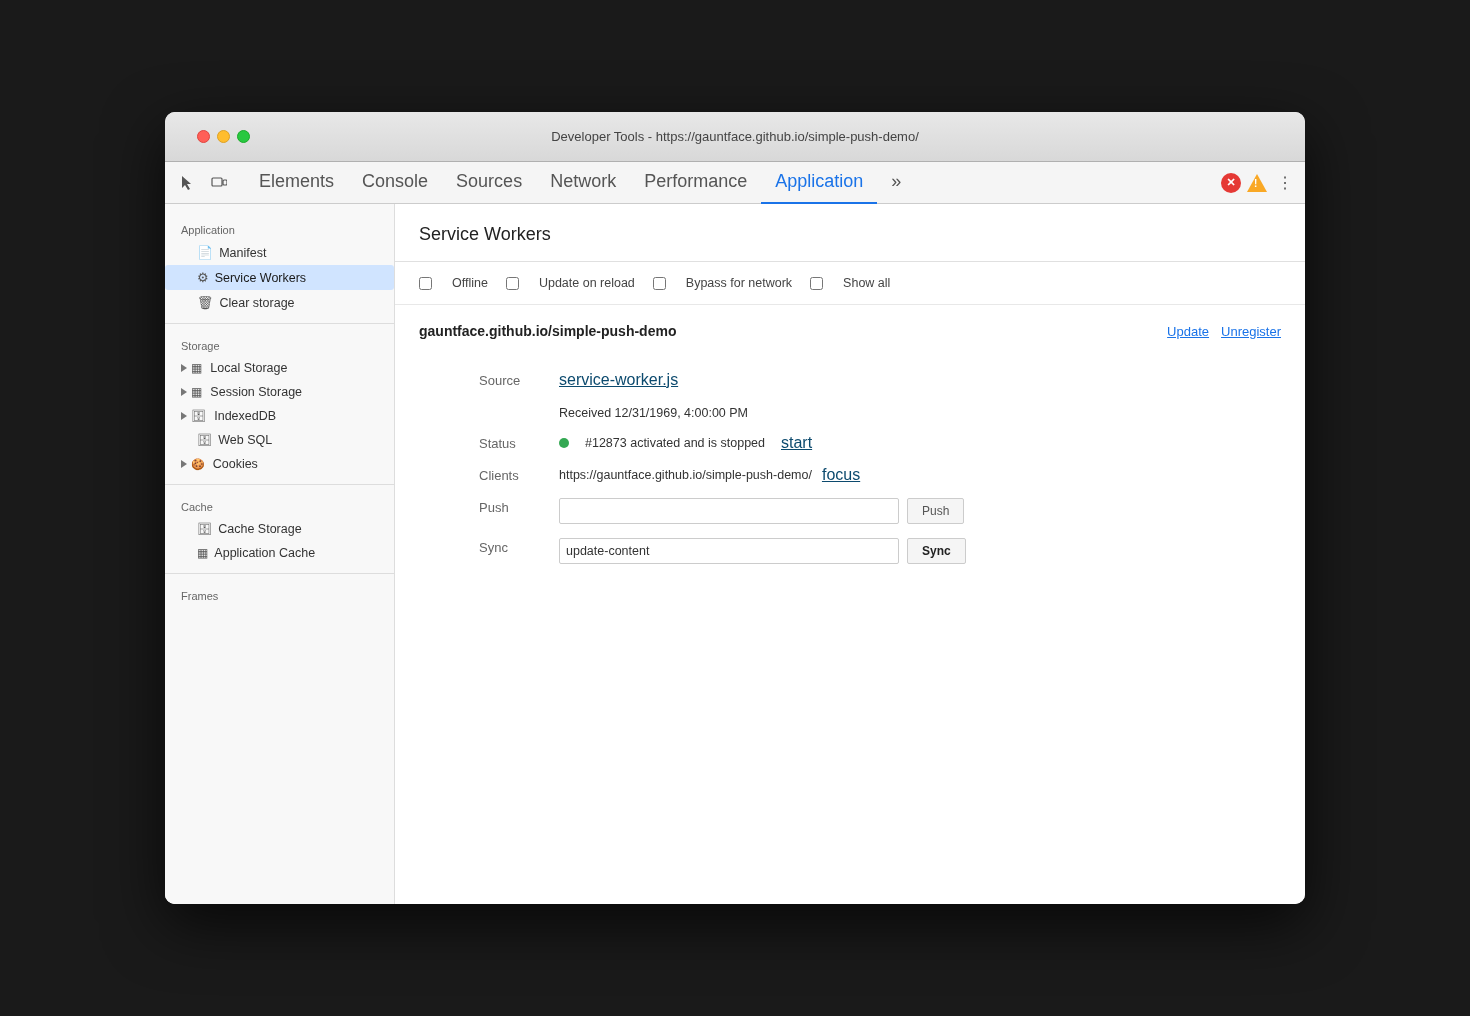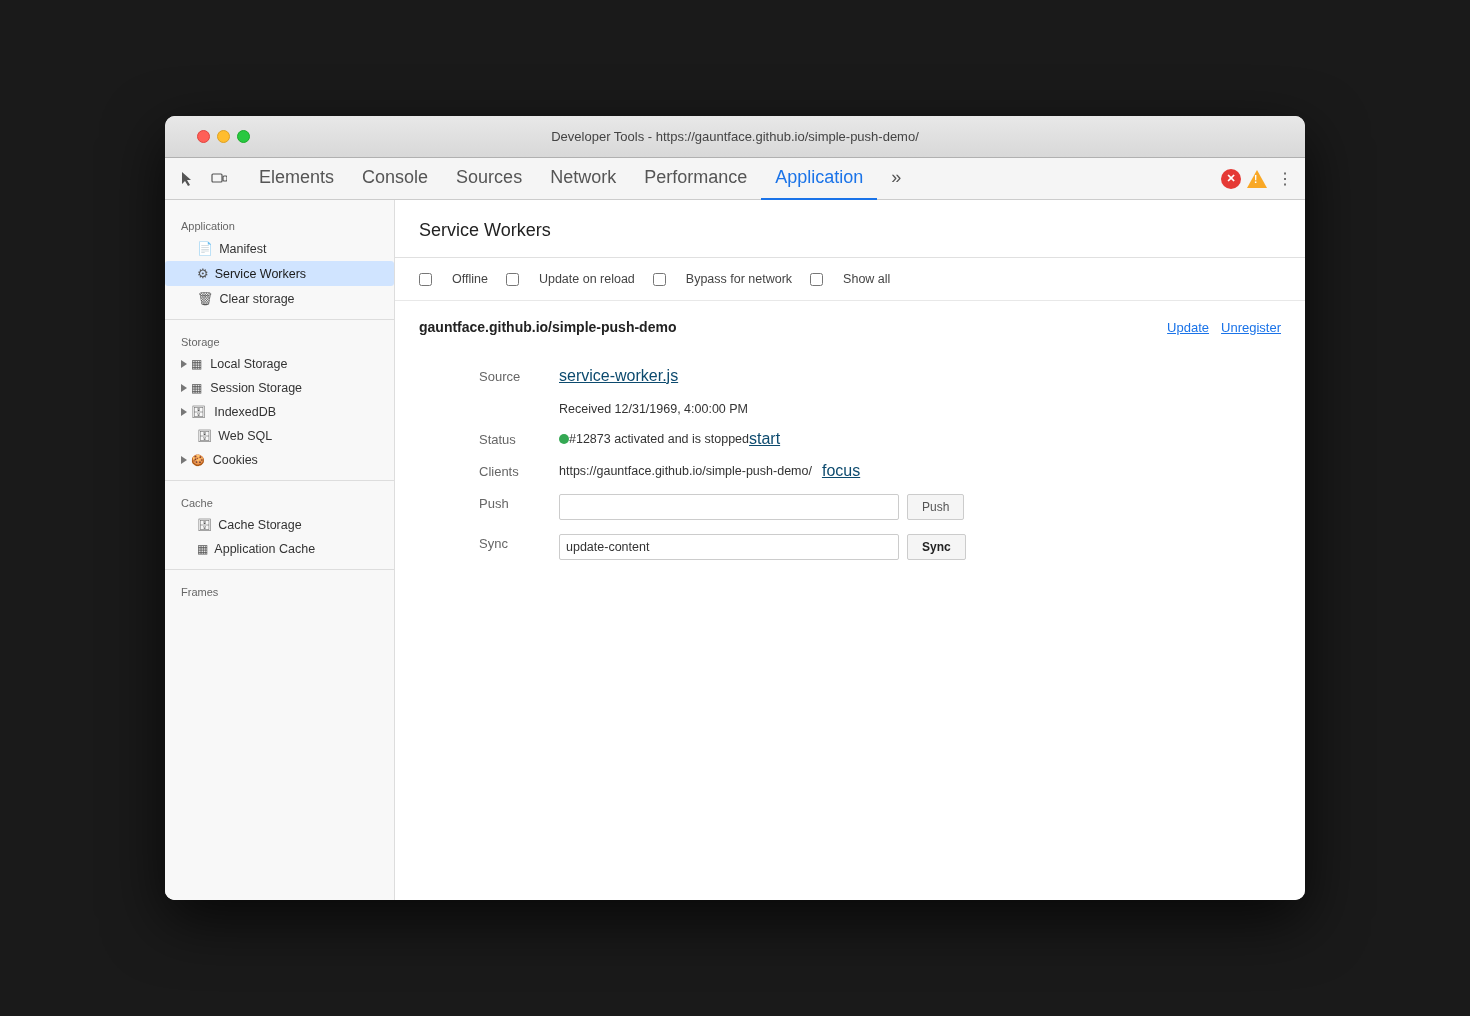--- a/index.html
+++ b/index.html
@@ -13,21 +13,21 @@
     }
     .window {
       width: 1140px;
       background: #f0f0f0;
       border-radius: 10px;
       box-shadow: 0 20px 60px rgba(0,0,0,0.7);
       overflow: hidden;
     }
     .titlebar {
       background: linear-gradient(to bottom, #e8e8e8, #d8d8d8);
-      height: 42px;
+      height: 50px;
       display: flex;
       align-items: center;
       padding: 0 32px;
       border-bottom: 1px solid #b0b0b0;
       position: relative;
     }
     .traffic-lights {
       display: flex;
       gap: 7px;
       align-items: center;
@@ -277,21 +277,21 @@
       cursor: pointer;
     }
     .sw-received {
       font-size: 12.5px;
       color: #333;
       margin-top: 15px;
     }
     .status-row {
       display: flex;
       align-items: center;
-      gap: 0;
+      gap: 16px;
     }
     .status-dot {
       width: 10px;
       height: 10px;
       border-radius: 50%;
       background: #34a853;
       flex-shrink: 0;
     }
     .status-text {
       font-size: 12.5px;

